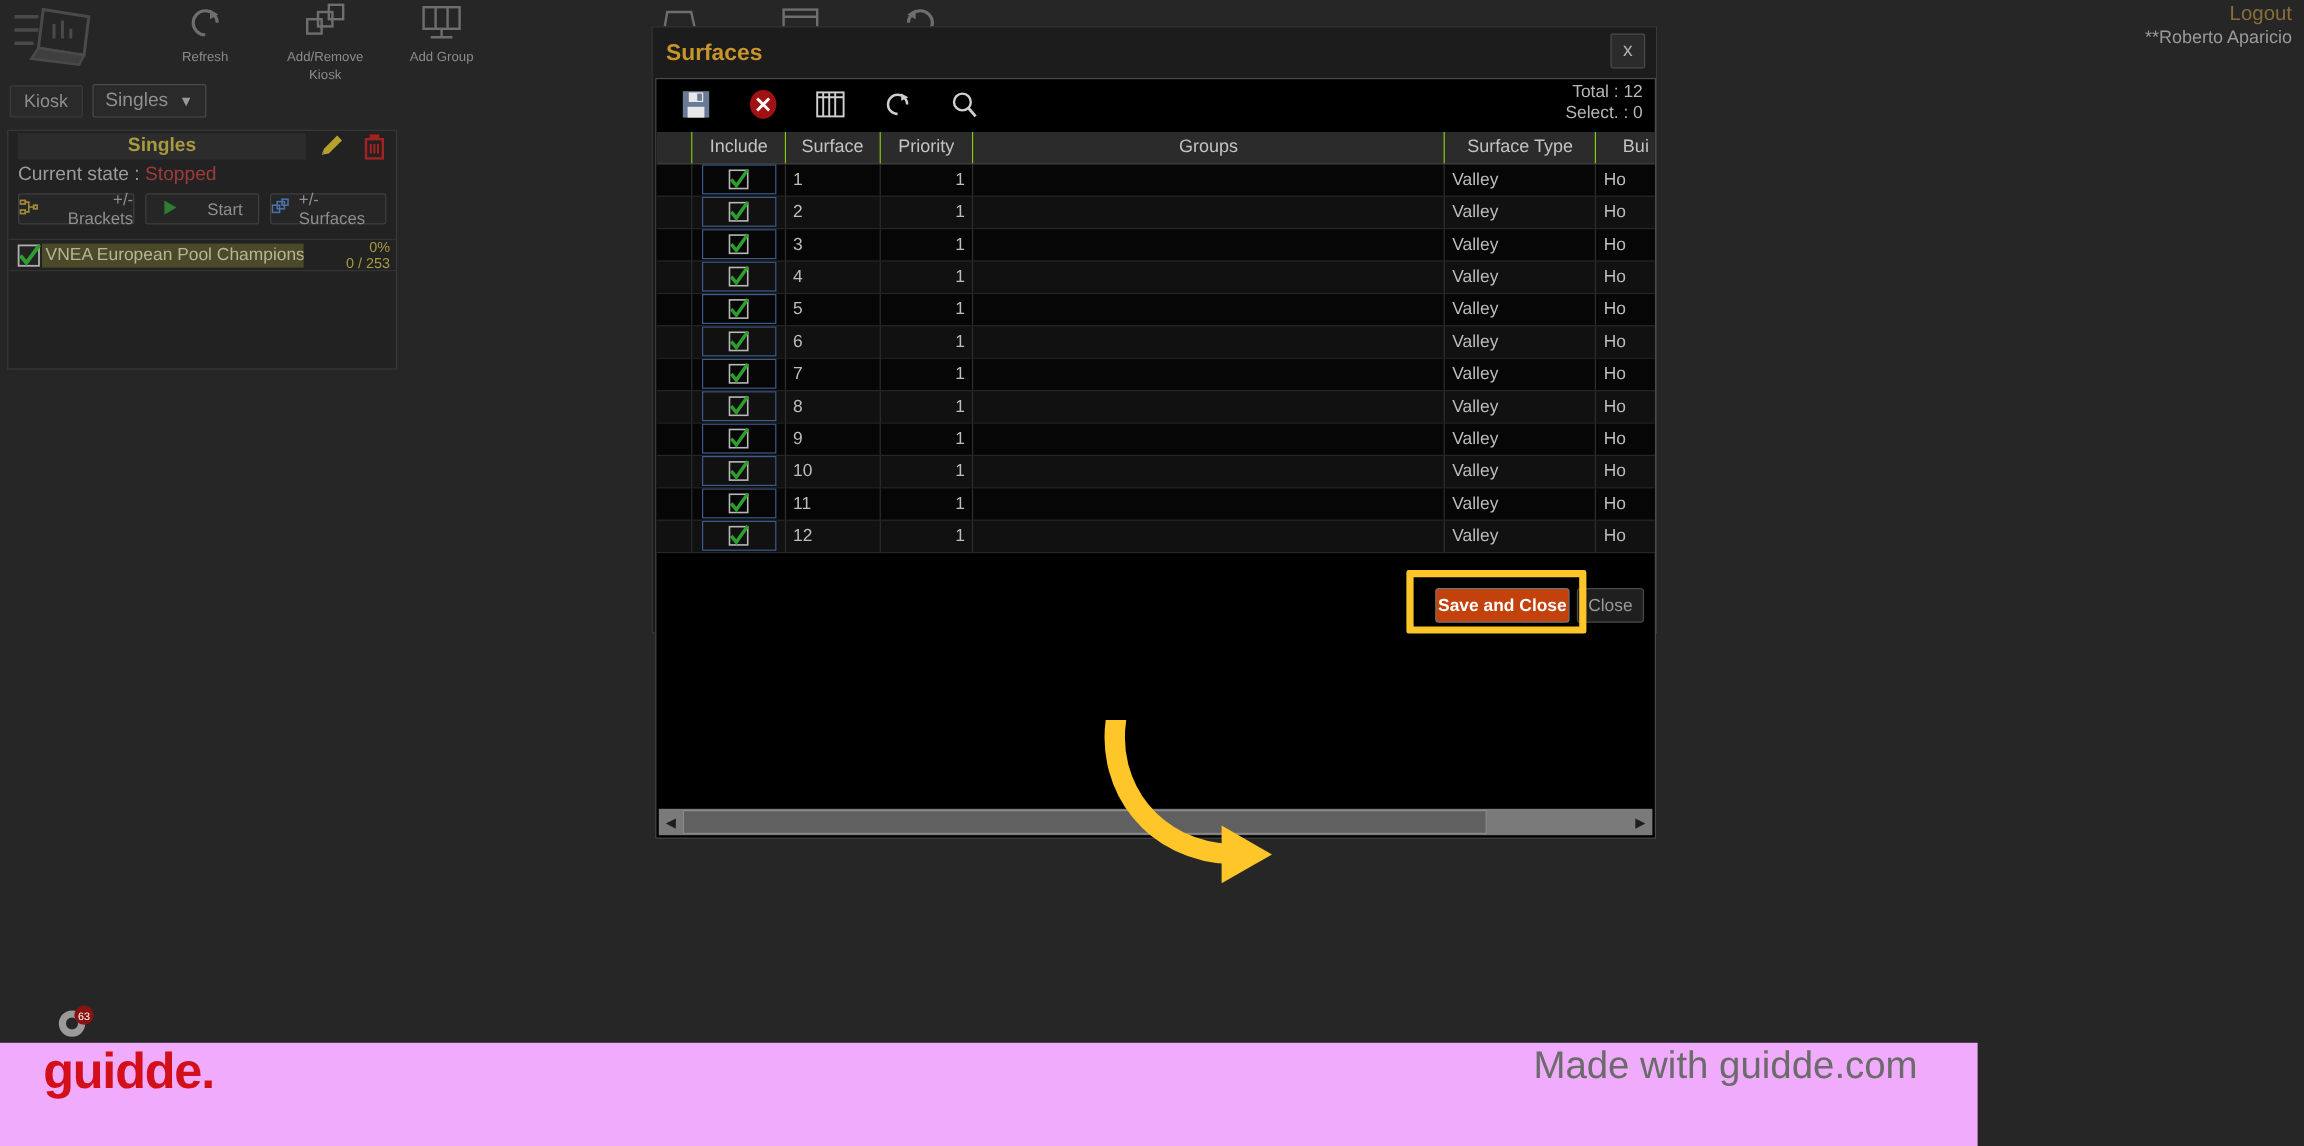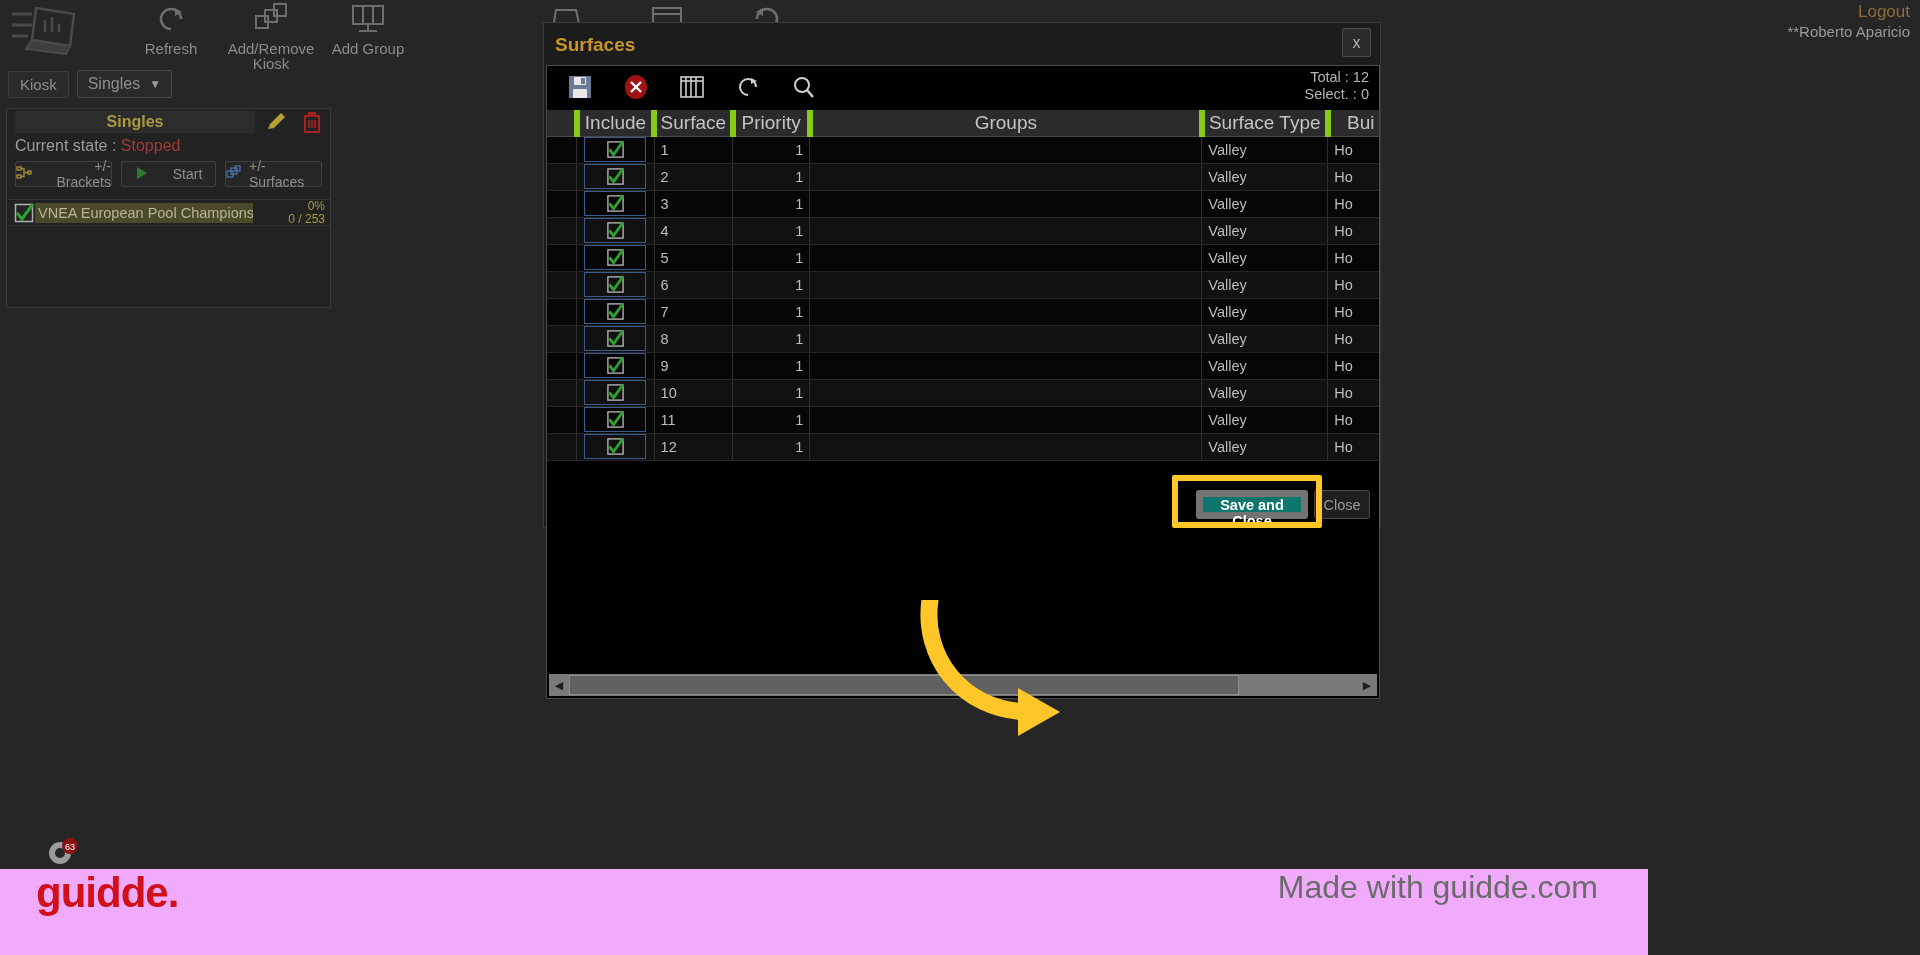--- a/index.html
+++ b/index.html
@@ -15,21 +15,21 @@
   .topbar {
     position: absolute; left: 0; top: 0; width: 1920px; height: 68px;
     background: #262626;
   }
   .logo-mark {
     position: absolute; left: 10px; top: 4px; width: 72px; height: 56px;
     color: #4a4a4a;
   }
   .tool-item {
     position: absolute; top: 2px; width: 110px; text-align: center;
-    color: #8c8c8c; font-size: 15px; line-height: 15px;
+    color: #8c8c8c; font-size: 11px; line-height: 15px;
     cursor: pointer; user-select: none;
   }
   .tool-item .ico { display: block; height: 36px; margin-bottom: 3px; color: #6e6e6e; }
   .tool-item .lbl { display: block; white-space: pre-line; color: #8b8b8b; }
 
   .logout-wrap {
     position: absolute; right: 10px; top: 2px; text-align: right; user-select: none;
   }
   .logout-link { color: #8a6d3b; font-size: 17px; cursor: pointer; display:block; }
   .logout-user { color: #9a9a9a; font-size: 15px; display:block; margin-top:1px; }
@@ -112,22 +112,22 @@
   .tb-ico { width: 30px; height: 30px; cursor: pointer; display: flex; align-items: center; justify-content: center; }
   .counts {
     position: absolute; right: 10px; top: 3px; text-align: right;
     color: #b6b6b6; font-size: 14.5px; line-height: 17px;
   }
 
   
   .gridwrap { position: absolute; left: 0; top: 44px; right: 0; bottom: 26px; overflow: hidden; }
   table.grid { border-collapse: collapse; width: 850px; table-layout: fixed; }
   table.grid th {
-    background: #2b2b2b; color: #c3c3c3; font-size: 19px; font-weight: normal;
-    height: 26px; border-right: 6px solid #84cc16; border-bottom: 1px solid #4a4a4a;
+    background: #2b2b2b; color: #c3c3c3; font-size: 15px; font-weight: normal;
+    height: 26px; border-right: 1px solid #84cc16; border-bottom: 1px solid #4a4a4a;
     text-align: center; cursor: pointer;
   }
   table.grid td {
     height: 27px; font-size: 14.5px; color: #bdbdbd;
     border-right: 1px solid #2e2e2e; border-bottom: 1px solid #262626;
     padding: 0 6px; background: #060606;
   }
   tr.even td { background: #111111; }
   .c-gut  { width: 27px; }
   .c-inc  { width: 70px; }
@@ -155,21 +155,21 @@
   .hs-track { flex: 1; height: 20px; position: relative; }
   .hs-thumb {
     position: absolute; left: 0; top: 0; width: 670px; height: 20px;
     background: #606060; border: 1px solid #8c8c8c; cursor: pointer;
   }
 
   
   .dlg-foot { position: absolute; left: 0; bottom: 0; width: 100%; height: 46px; }
   .btn-save {
     position: absolute; right: 72px; bottom: 8px; width: 112px; height: 29px;
-    background: #0f766e; border: 7px solid #737373; color: #ffffff;
+    background: #c2410c; border: 1px solid #737373; color: #ffffff;
     font-size: 14.5px; font-weight: bold; cursor: pointer; border-radius: 3px;
   }
   .btn-close {
     position: absolute; right: 10px; bottom: 8px; width: 56px; height: 29px;
     background: #1f1f1f; border: 1px solid #4a4a4a; color: #9a9a9a;
     font-size: 14.5px; cursor: pointer; border-radius: 3px;
   }
   .hl-box {
     position: absolute; right: 58px; bottom: -1px; width: 150px; height: 53px;
     border: 6px solid #FFC629; border-radius: 2px; pointer-events: none;

